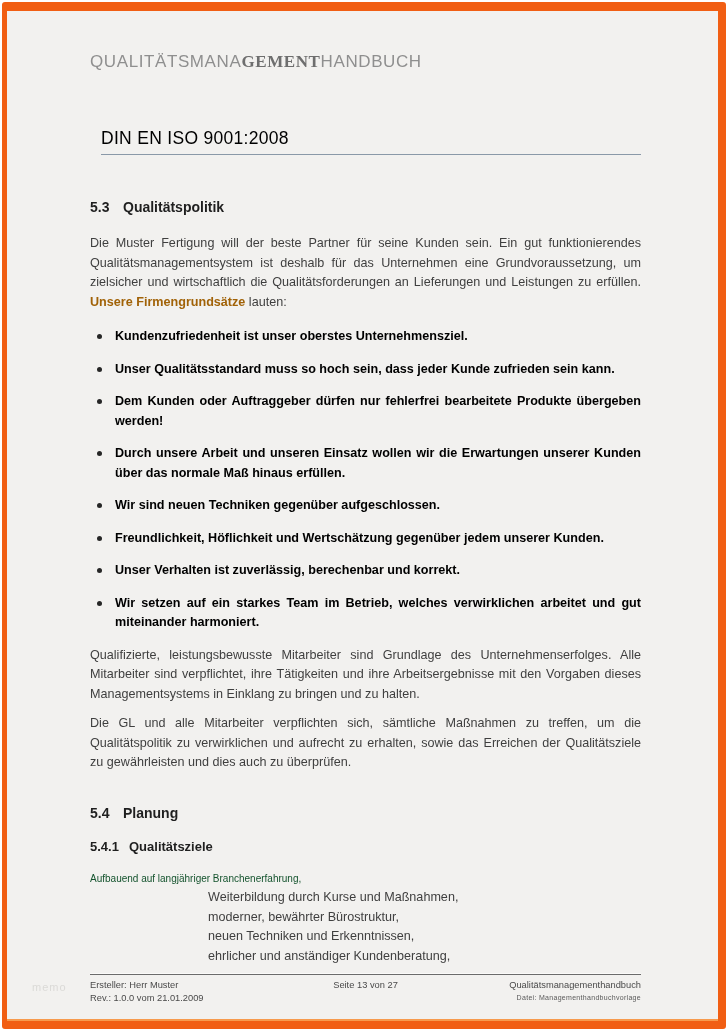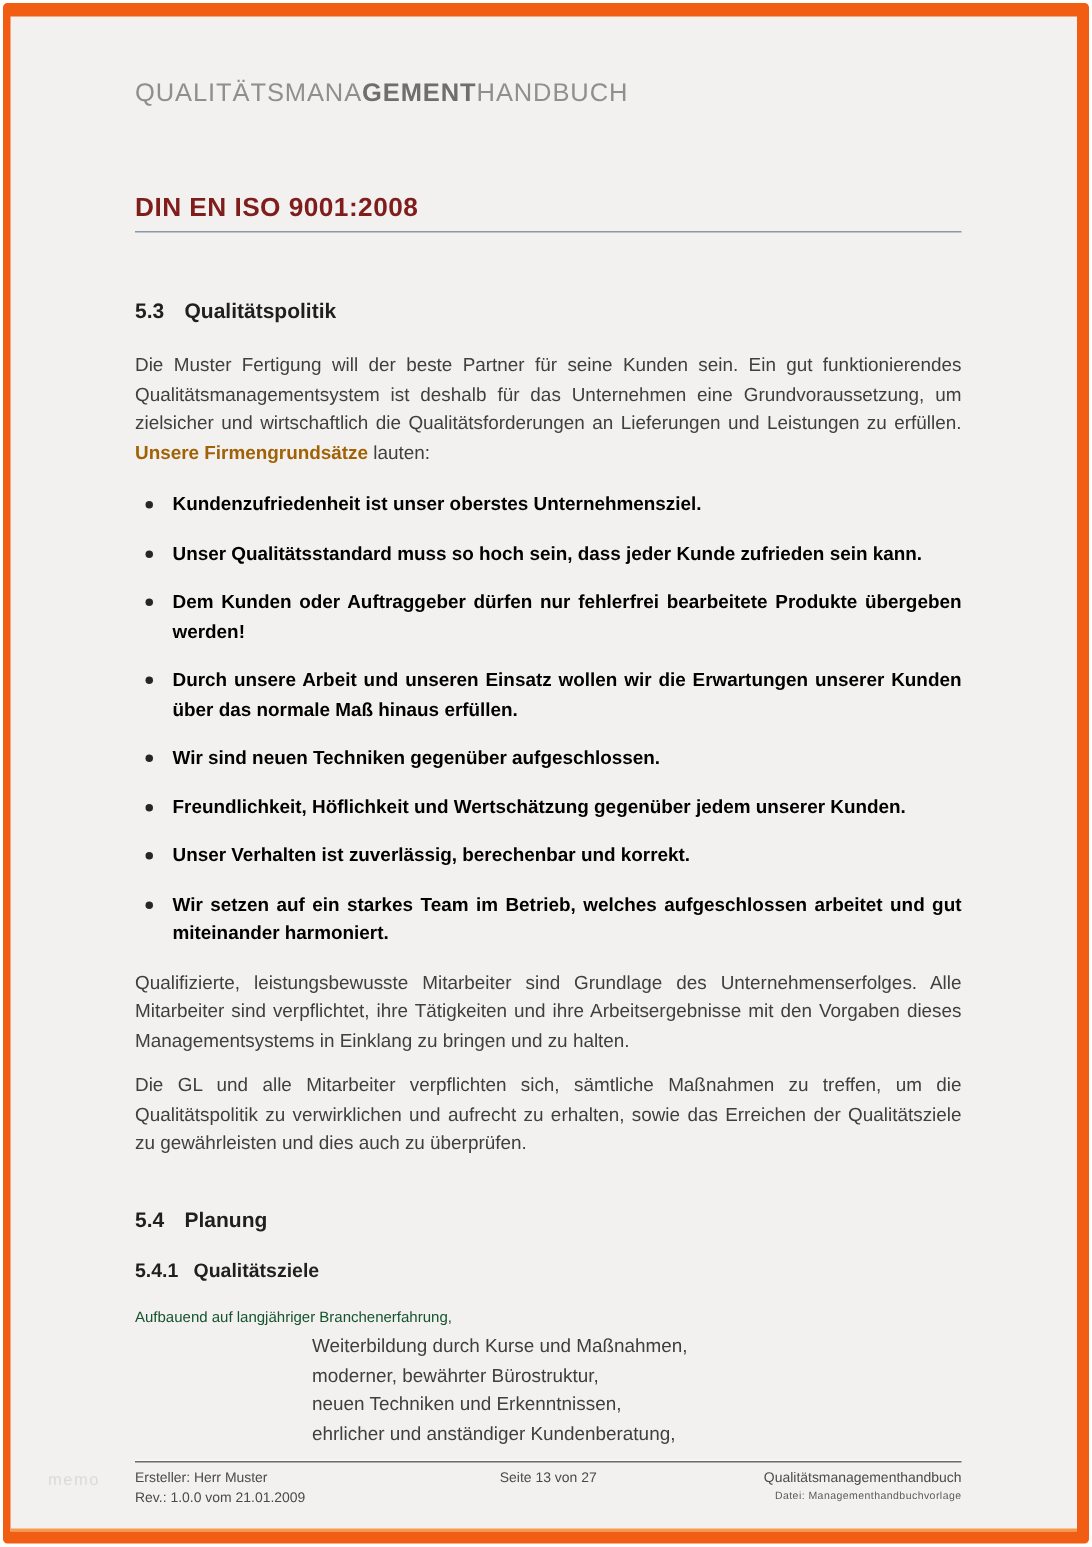--- a/index.html
+++ b/index.html
@@ -27,30 +27,31 @@
     margin-right: 77px;
     padding-top: 41px;
   }
   .doc-title {
     font-size: 17px;
     letter-spacing: 0.6px;
     color: #8f8f8f;
     line-height: 20px;
     white-space: nowrap;
   }
-  .doc-title .bold-part { font-weight: bold; color: #6e6e6e; }
+  .doc-title .bold-part { font-weight: bold; color: #6e6e6e; font-family: Liberation Serif, serif; }
   .standard-heading {
     margin-top: 57px;
     font-size: 17.5px;
-    font-weight: bold;
-    color: #7f1d1d;
+    font-weight: normal;
+    color: #000000;
     letter-spacing: 0.3px;
     padding-bottom: 6px;
     border-bottom: 1px solid #8a99a8;
     line-height: 19px;
+    margin-left: 11px;
   }
   h2.section-heading {
     margin: 44px 0 0 0;
     font-size: 14px;
     font-weight: bold;
     color: #1f1f1f;
     line-height: 17px;
   }
   h2.section-heading .sec-num { display: inline-block; width: 33px; }
   h3.subsection-heading {
@@ -154,21 +155,21 @@
     <p class="body-text intro-text"><span>Die Muster Fertigung will der beste Partner für seine Kunden sein. Ein gut funktionierendes Qualitätsmanagementsystem ist deshalb für das Unternehmen eine Grundvoraussetzung, um zielsicher und wirtschaftlich die Qualitätsforderungen an Lieferungen und Leistungen zu erfüllen. </span><b>Unsere Firmengrundsätze</b><span> lauten:</span></p>
 
     <ul class="principles">
       <li>Kundenzufriedenheit ist unser oberstes Unternehmensziel.</li>
       <li>Unser Qualitätsstandard muss so hoch sein, dass jeder Kunde zufrieden sein kann.</li>
       <li>Dem Kunden oder Auftraggeber dürfen nur fehlerfrei bearbeitete Produkte übergeben werden!</li>
       <li>Durch unsere Arbeit und unseren Einsatz wollen wir die Erwartungen unserer Kunden über das normale Maß hinaus erfüllen.</li>
       <li>Wir sind neuen Techniken gegenüber aufgeschlossen.</li>
       <li>Freundlichkeit, Höflichkeit und Wertschätzung gegenüber jedem unserer Kunden.</li>
       <li>Unser Verhalten ist zuverlässig, berechenbar und korrekt.</li>
-      <li>Wir setzen auf ein starkes Team im Betrieb, welches aufgeschlossen arbeitet und gut miteinander harmoniert.</li>
+      <li>Wir setzen auf ein starkes Team im Betrieb, welches verwirklichen arbeitet und gut miteinander harmoniert.</li>
     </ul>
 
     <p class="body-text" style="margin-top: 3px;">Qualifizierte, leistungsbewusste Mitarbeiter sind Grundlage des Unternehmenserfolges. Alle Mitarbeiter sind verpflichtet, ihre Tätigkeiten und ihre Arbeitsergebnisse mit den Vorgaben dieses Managementsystems in Einklang zu bringen und zu halten.</p>
 
     <p class="body-text" style="margin-top: 10px;">Die GL und alle Mitarbeiter verpflichten sich, sämtliche Maßnahmen zu treffen, um die Qualitätspolitik zu verwirklichen und aufrecht zu erhalten, sowie das Erreichen der Qualitätsziele zu gewährleisten und dies auch zu überprüfen.</p>
 
     <h2 class="section-heading" style="margin-top: 32px;">
       <span class="sec-num">5.4</span><span>Planung</span>
     </h2>
 

